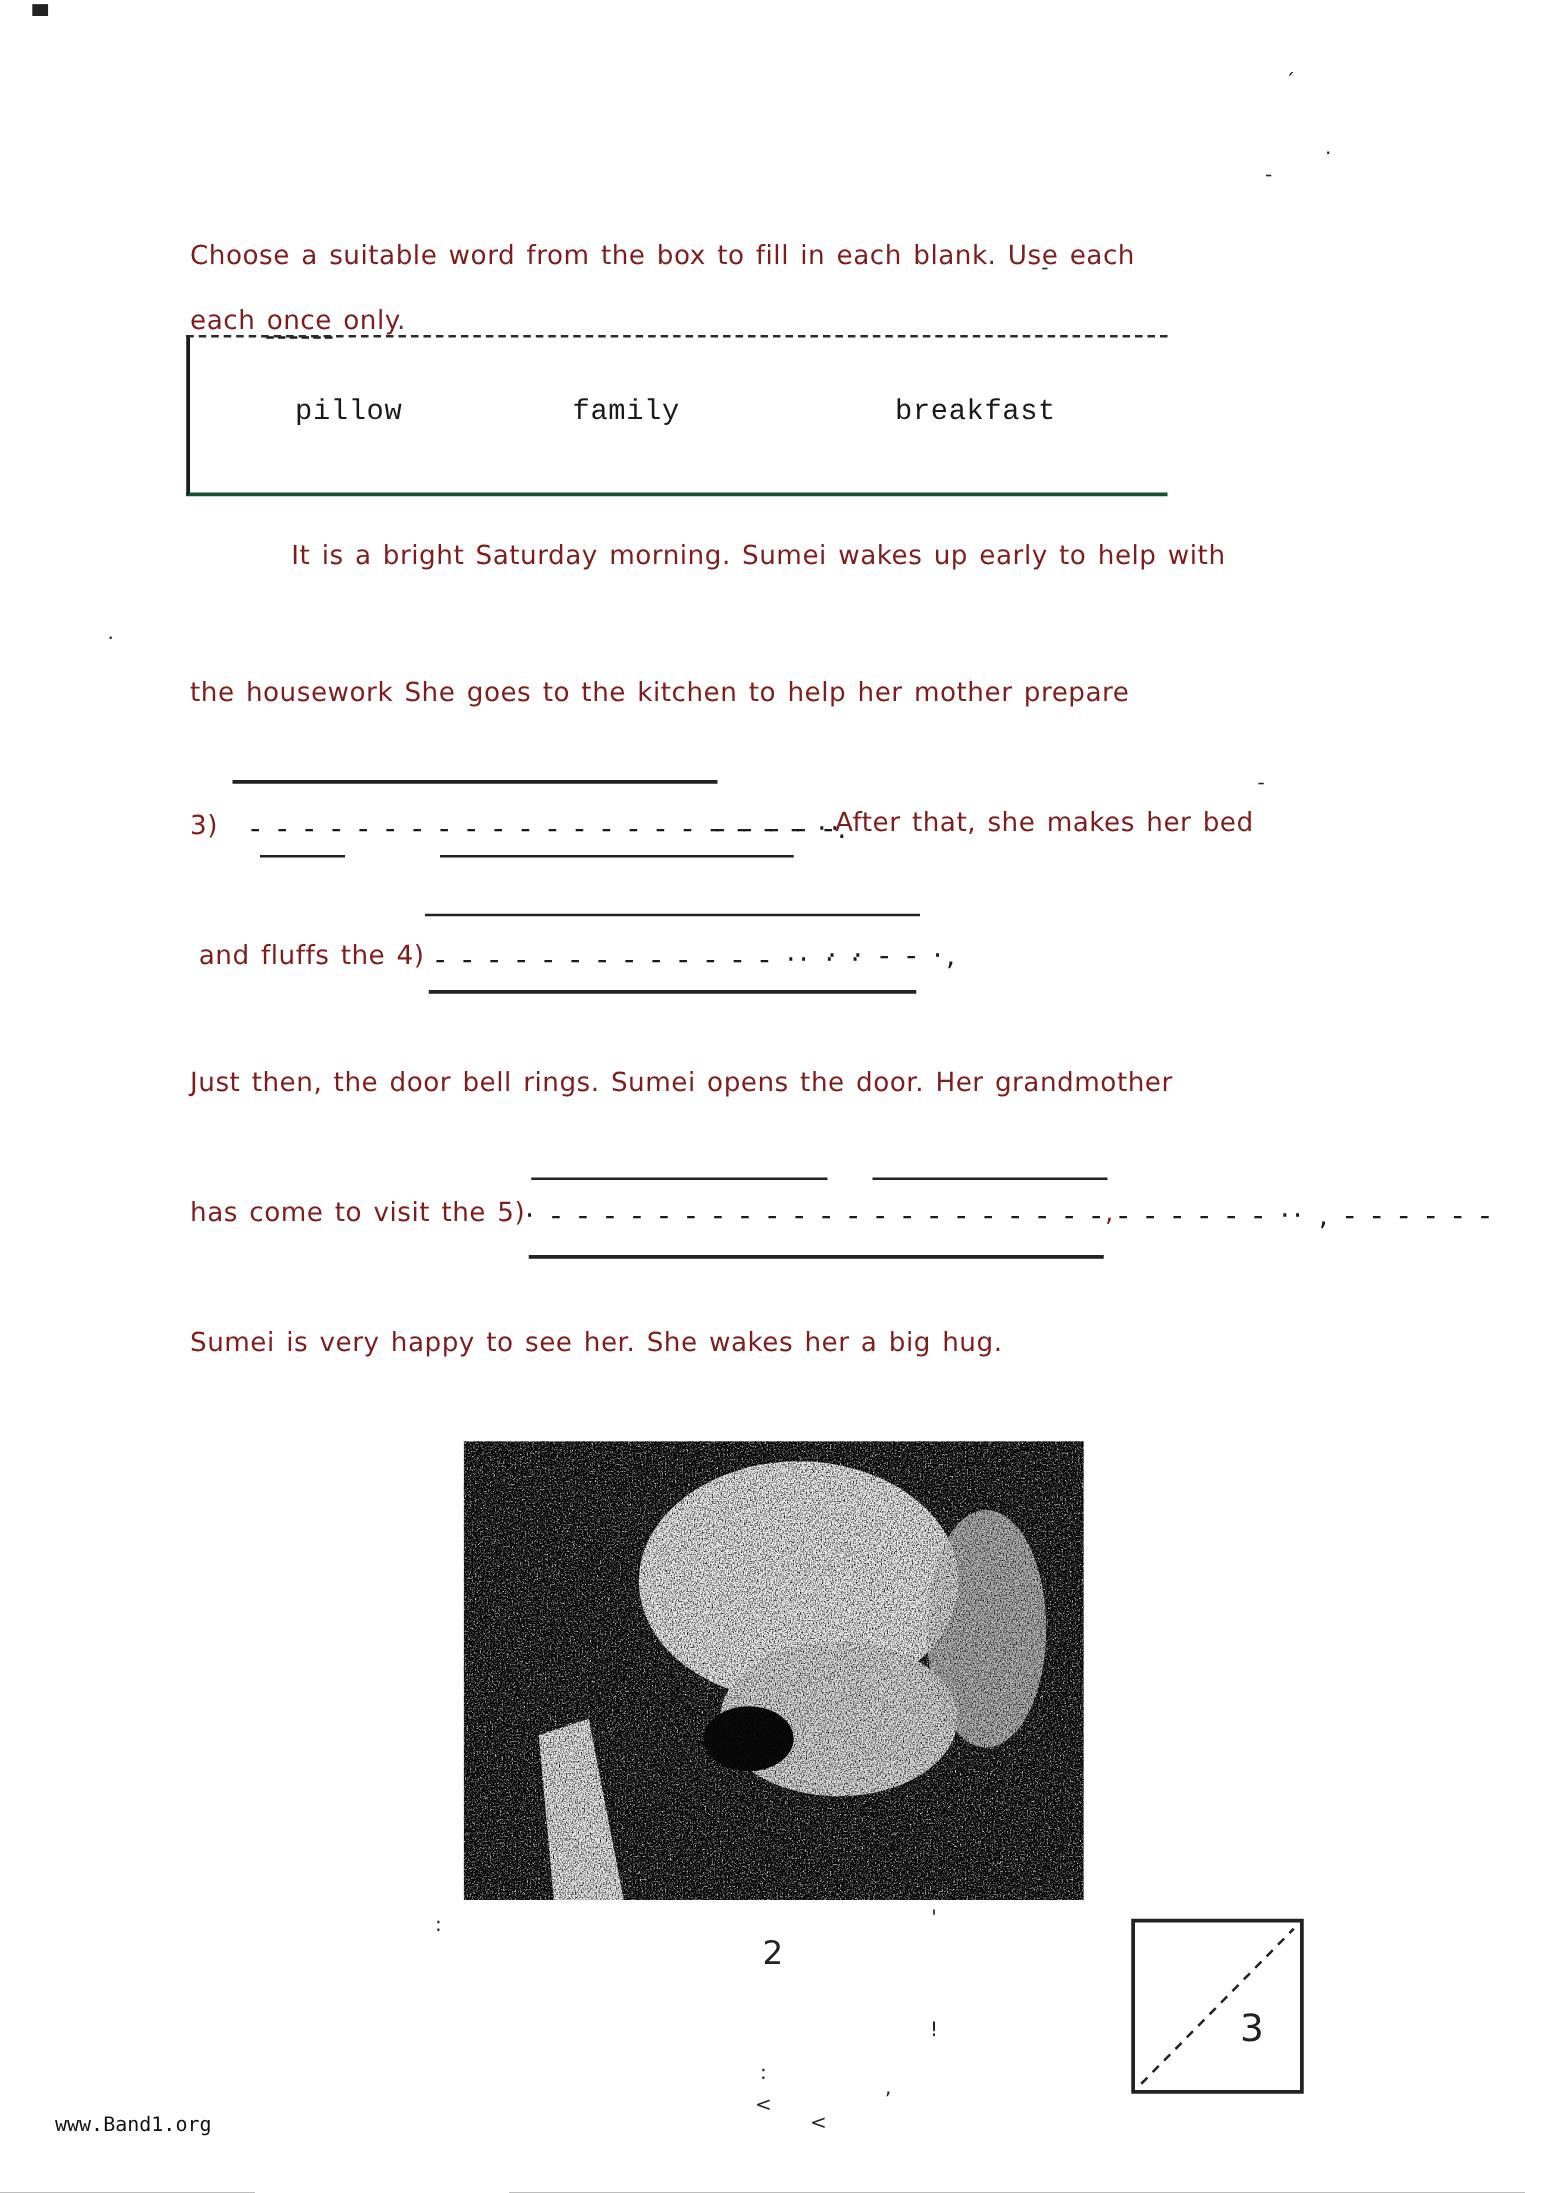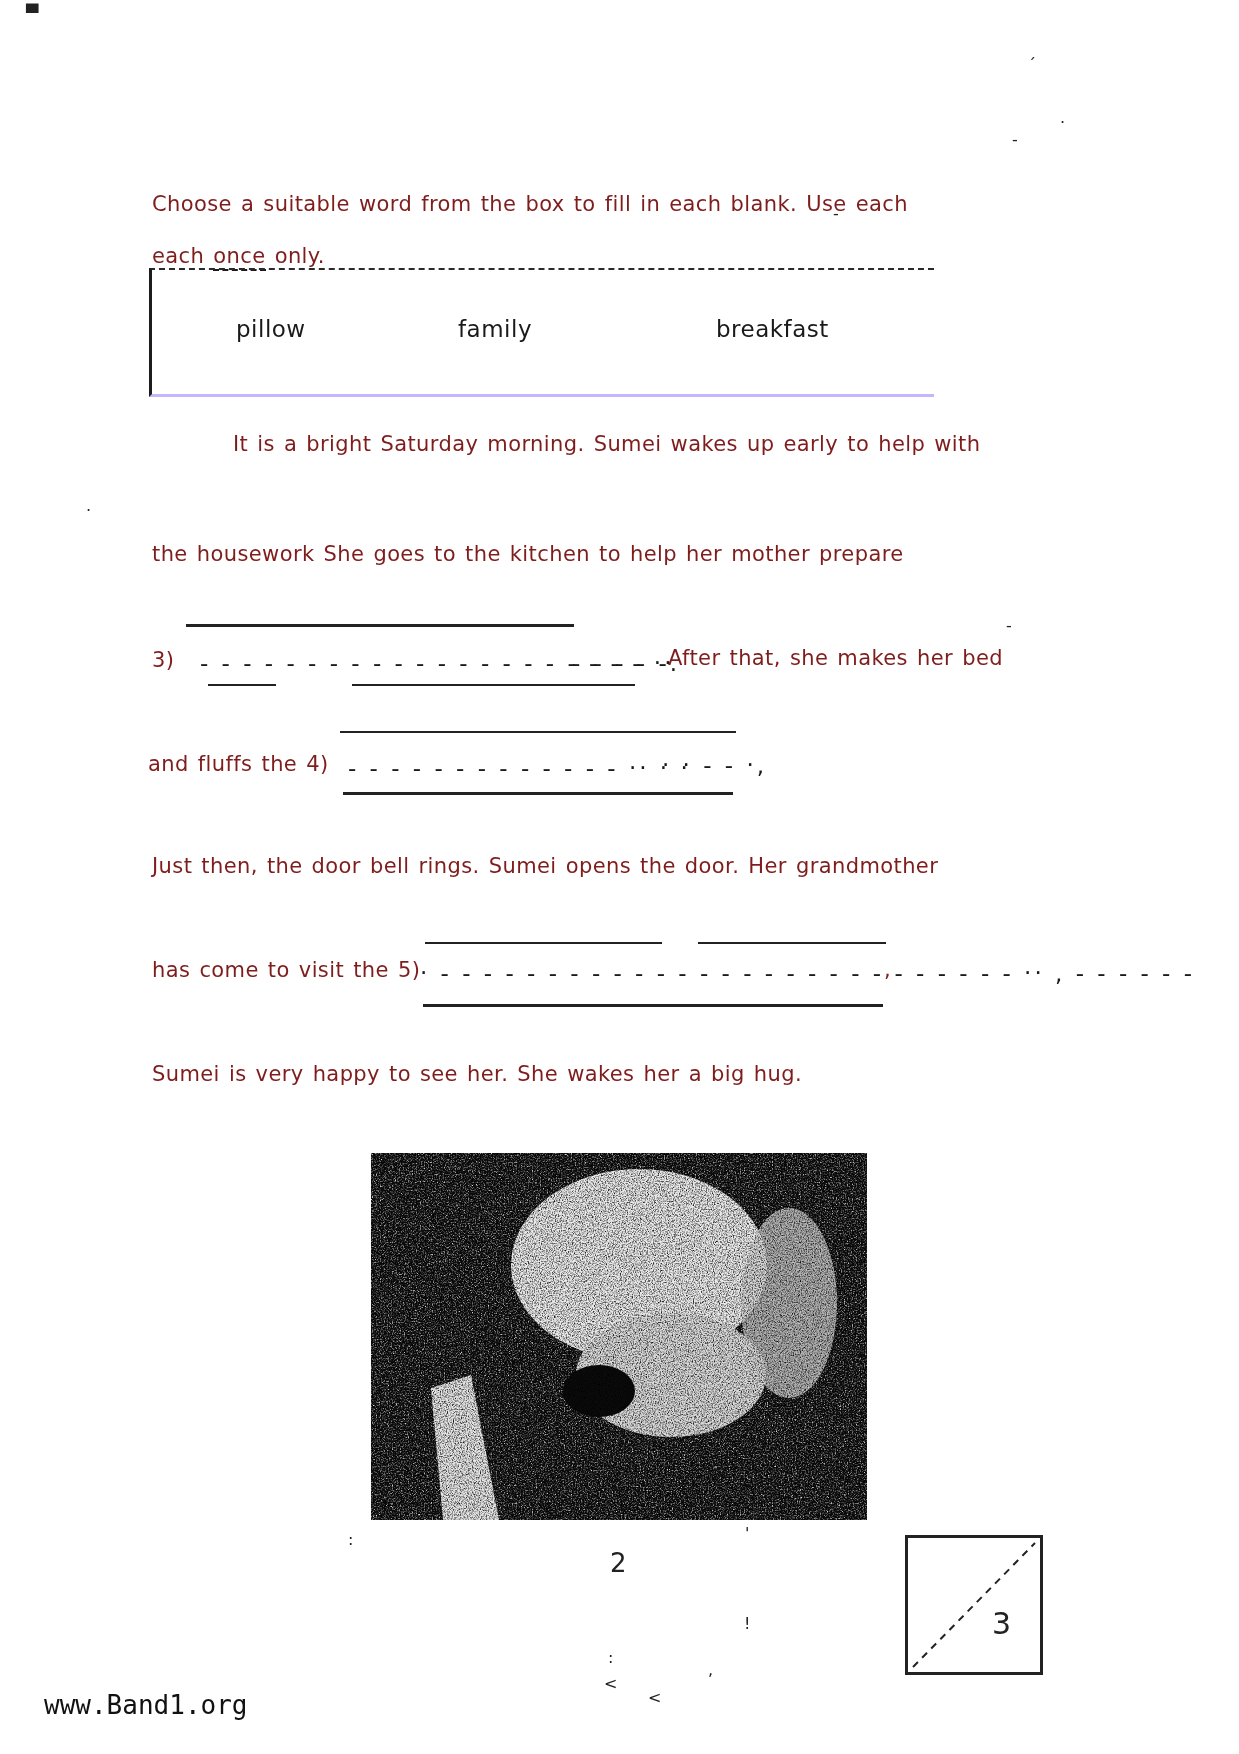--- a/index.html
+++ b/index.html
@@ -7,33 +7,33 @@
     position:relative;width:1239px;height:1754px;background:#ffffff;
     font-family:"DejaVu Sans","Liberation Sans",sans-serif;color:#161616;
     overflow:hidden;margin:0 auto;
   }
   .t{position:absolute;white-space:nowrap;font-size:21px;letter-spacing:.4px;word-spacing:2px;color:#7f1d1d;}
   .dash{position:absolute;white-space:nowrap;font-size:23px;letter-spacing:3px;color:#1a1a1a;}
   .hline{position:absolute;background:#222;height:2px;}
   .hline.thick{height:3px;}
   .wordbox{
     position:absolute;left:149px;top:268px;width:782px;height:124px;
-    border-top:2px dashed #2a2a2a;border-left:3px solid #1c1c1c;border-bottom:3px solid #c4b5fd;
+    border-top:2px dashed #2a2a2a;border-left:3px solid #1c1c1c;border-bottom:3px solid #14532d;font-family:Liberation Mono, monospace;
   }
   .wordbox span{position:absolute;top:46px;font-size:23px;letter-spacing:.5px;color:#1a1a1a;}
   .u-once{border-bottom:2px dashed #1a1a1a;padding-bottom:1px;}
   .photo{position:absolute;left:371px;top:1153px;width:496px;height:367px;}
   .pagenum{position:absolute;left:610px;top:1548px;font-size:26px;color:#222;}
   .scorebox{
     position:absolute;left:905px;top:1535px;width:138px;height:140px;
     border:3px solid #222;box-sizing:border-box;
   }
   .scorebox .score{position:absolute;left:84px;top:68px;font-size:30px;color:#222;}
   .scorebox svg{position:absolute;left:0;top:0;}
-  .watermark{position:absolute;left:44px;top:1690px;font-family:"DejaVu Sans Mono","Liberation Mono",monospace;font-size:26px;color:#111;}
+  .watermark{position:absolute;left:44px;top:1690px;font-family:"DejaVu Sans Mono","Liberation Mono",monospace;font-size:16px;color:#111;}
   .speck{position:absolute;font-size:16px;color:#222;}
 </style>
 </head>
 <body>
 
 <div class="page">
 
   <div class="t" style="left:152px;top:192px">Choose a suitable word from the box to fill in each blank. Use each</div>
   <div class="t" style="left:152px;top:244px"><span>each </span><span class="u-once">once</span><span> only.</span></div>
 
@@ -48,21 +48,21 @@
 
   <div class="hline thick" style="left:186px;top:624px;width:388px"></div>
   <div class="t" style="left:152px;top:648px">3)</div>
   <div class="dash" style="left:200px;top:650px">- - - - - - - - - - - - - - - - - - - - - ··</div>
   <div class="dash" style="left:572px;top:650px">- - - - -.</div>
   <div class="t" style="left:668px;top:646px">After that, she makes her bed</div>
   <div class="hline" style="left:208px;top:684px;width:68px"></div>
   <div class="hline" style="left:352px;top:684px;width:283px"></div>
 
   <div class="hline" style="left:340px;top:731px;width:396px"></div>
-  <div class="t" style="left:148px;top:752px">and fluffs the 4)</div>
+  <div class="t" style="left:159px;top:752px">and fluffs the 4)</div>
   <div class="dash" style="left:348px;top:755px">- - - - - - - - - - - - - ·· · ·</div>
   <div class="dash" style="left:662px;top:752px">· · - - ·,</div>
   <div class="hline thick" style="left:343px;top:792px;width:390px"></div>
 
   <div class="t" style="left:152px;top:854px">Just then, the door bell rings.  Sumei opens the door.  Her grandmother</div>
 
   <div class="hline" style="left:425px;top:942px;width:237px"></div>
   <div class="hline" style="left:698px;top:942px;width:188px"></div>
   <div class="t" style="left:152px;top:958px">has come to visit the 5)</div>
   <div class="dash" style="left:420px;top:960px">· - - - - - - - - - - - - - - - - - - - - - - - - - - - ·· , - - - - - -</div>

